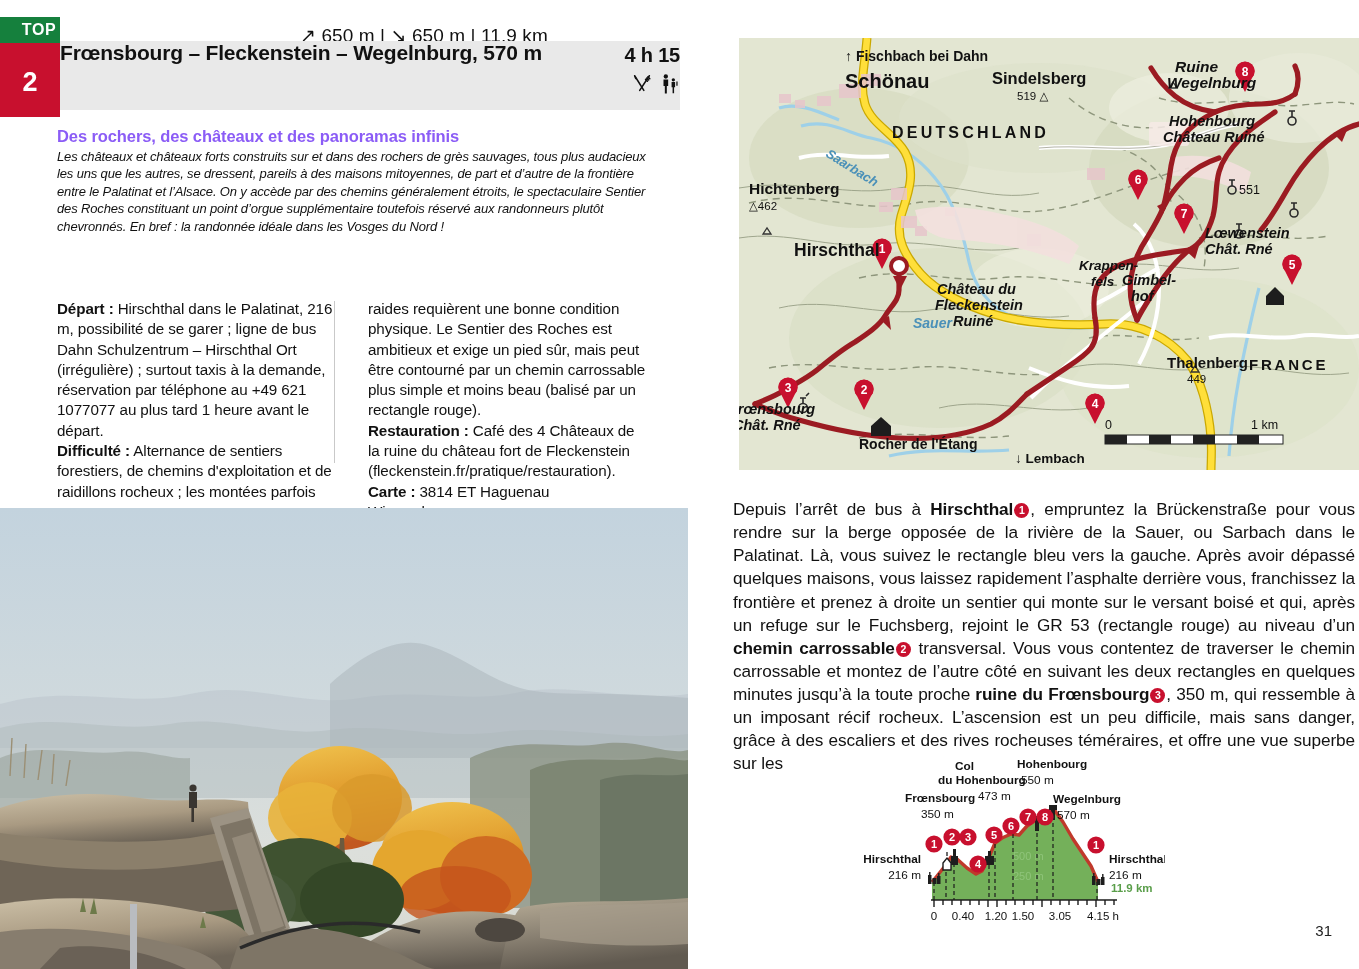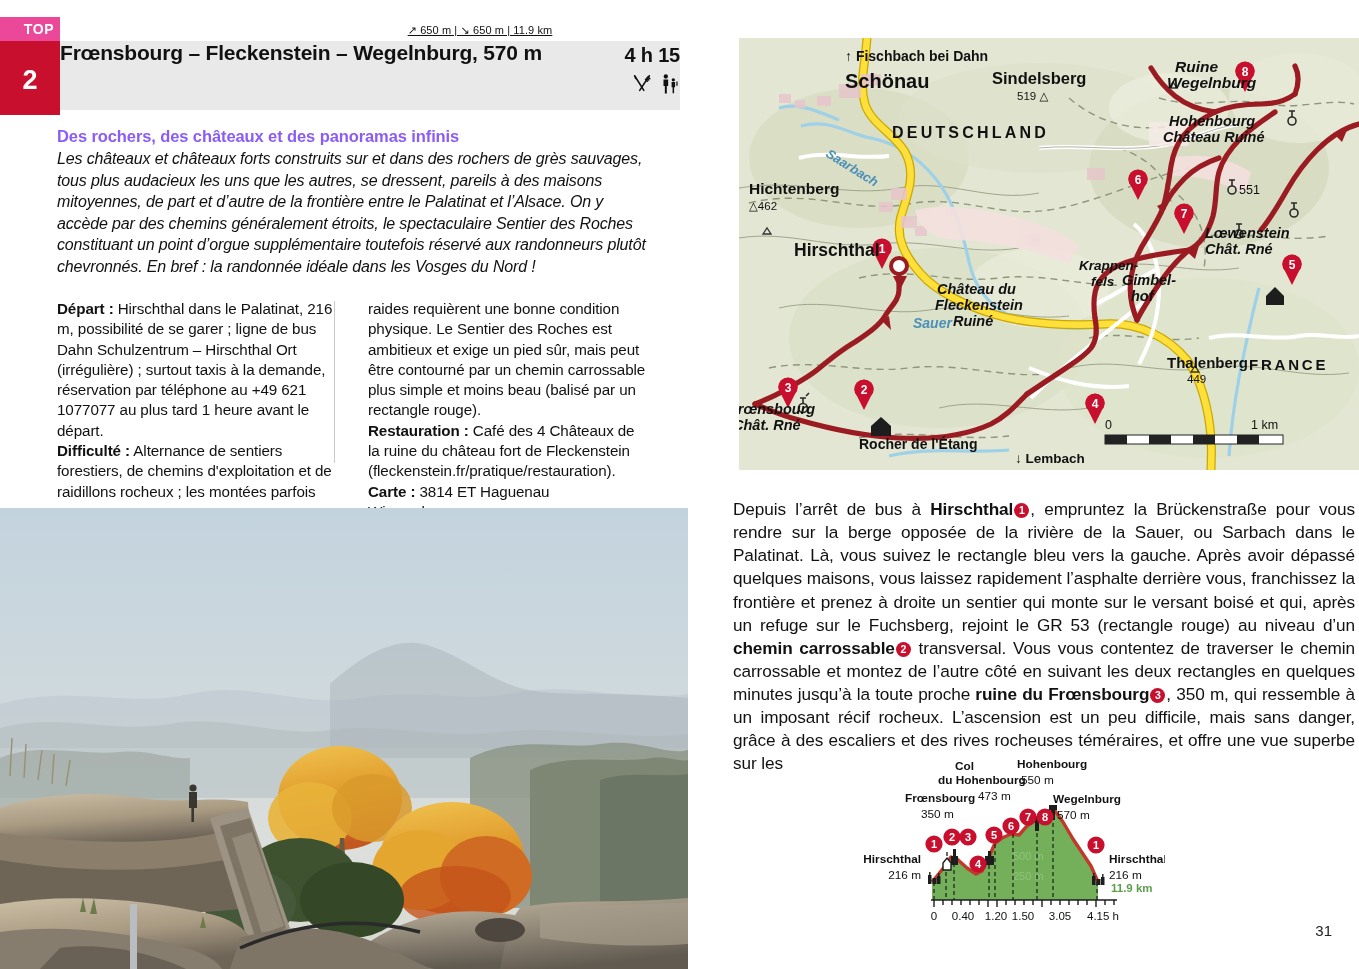--- a/index.html
+++ b/index.html
@@ -10,26 +10,26 @@
     color: #000;
     position: relative;
     overflow: hidden;
   }
 
   
   .left-col { position: absolute; left: 0; top: 0; width: 690px; height: 969px; }
 
   .hdr-stats {
     position: absolute; left: 300px; top: 24px; width: 360px;
-    text-align: center; font-size: 11px; letter-spacing: .1px; color: #111; text-decoration: underline;
+    text-align: left; font-size: 19px; letter-spacing: .1px; color: #111;
   }
 
   .badge-col { position: absolute; left: 0px; top: 17px; width: 60px; }
   .badge-top {
-    background: #ec4899; color: #fff; font-size: 14px; font-weight: bold;
+    background: #15803d; color: #fff; font-size: 16px; font-weight: bold;
     text-align: center; padding: 4px 0 4px 18px; letter-spacing: .6px; width: 60px;
   }
   .badge-num {
     background: #c8102e; color: #fff; font-size: 27px; font-weight: bold;
     text-align: center; width: 60px; height: 74px; line-height: 78px;
   }
 
   .title-bar {
     position: absolute; left: 60px; top: 41px; width: 620px; height: 69px;
     background: #e9e9e9;
@@ -46,21 +46,21 @@
   .duration { font-size: 20px; font-weight: bold; color: #111; letter-spacing: -.2px;}
   .icon-row { margin-top: 6px; display: flex; justify-content: flex-end; gap: 7px; align-items: center; }
   .icon-row svg { display: block; }
 
   .sub-head {
     position: absolute; left: 57px; top: 127px; width: 600px;
     font-size: 16.5px; font-weight: bold; color: #8b5cf6; letter-spacing: -.1px;
   }
   .intro {
     position: absolute; left: 57px; top: 148px; width: 590px;
-    font-size: 16px; font-style: italic; line-height: 1.345;
+    font-size: 13px; font-style: italic; line-height: 1.345;
     color: #111; text-align: left; letter-spacing: -.15px;
   }
 
   .info-cols {
     position: absolute; left: 57px; top: 299px; width: 592px;
     display: flex; gap: 30px;
   }
   .info-col { width: 285px; font-size: 15.2px; line-height: 1.335; color: #111; letter-spacing: -.1px;}
   .info-col b { font-weight: bold; }
   .info-sep {

